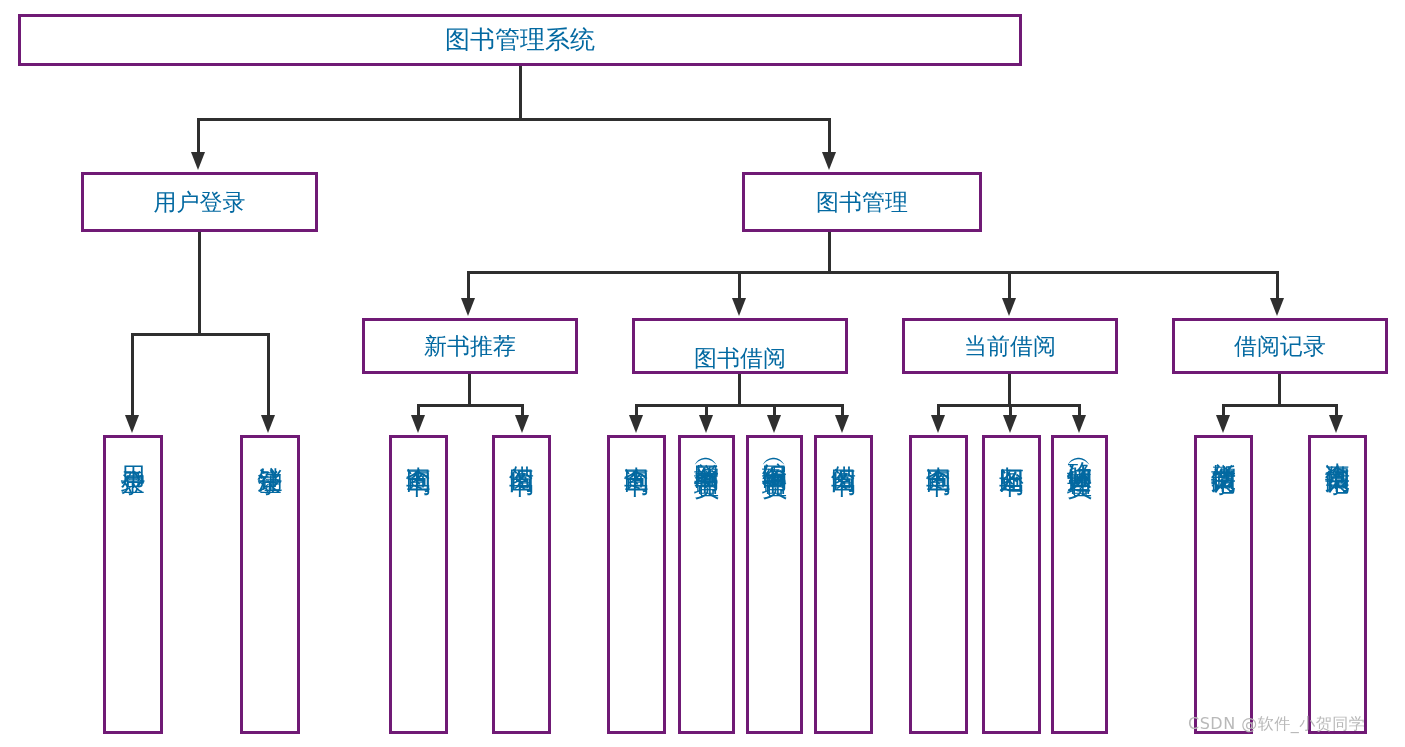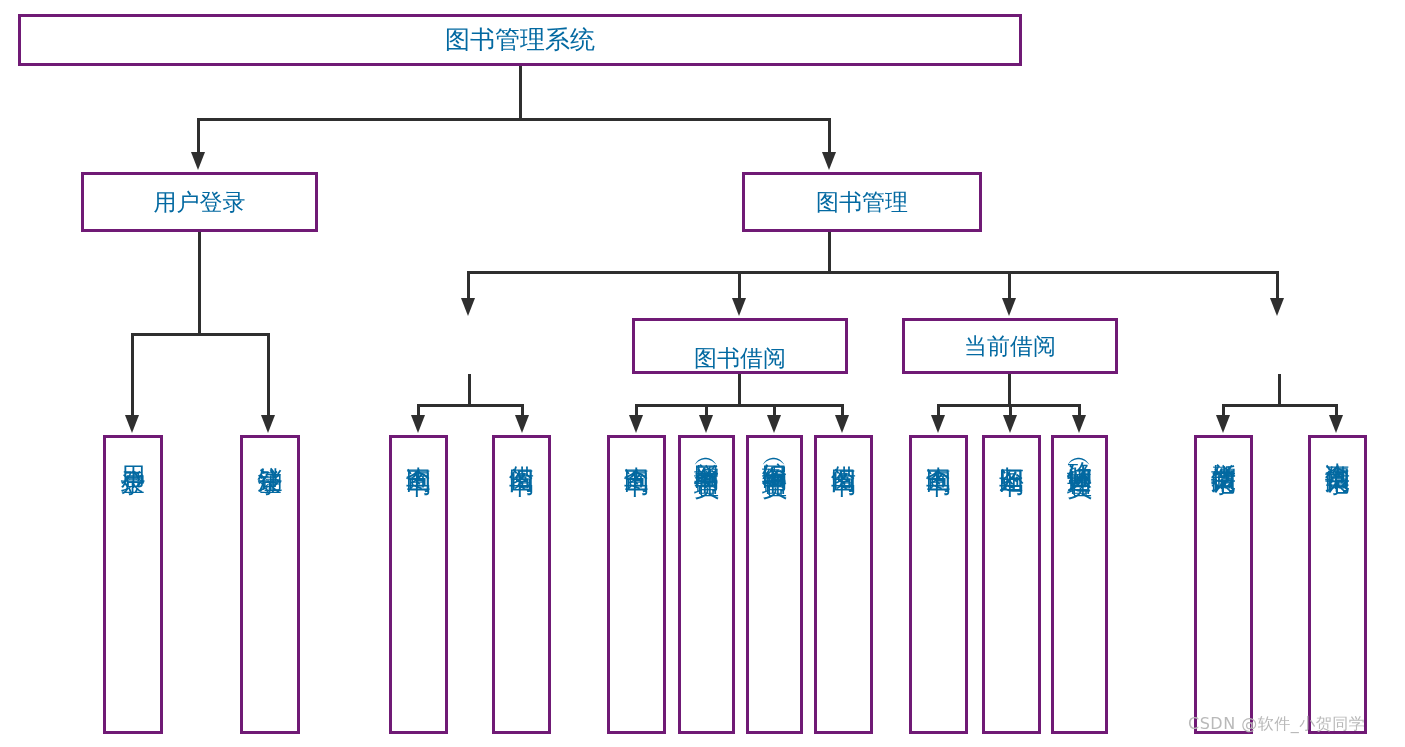--- a/index.html
+++ b/index.html
@@ -128,25 +128,31 @@
 
   <div class="vline" style="left:738px; top:271px; width:3px; height:29px;"></div>
   <div class="arrow" style="left:732px; top:298px;"></div>
 
   <div class="vline" style="left:1008px; top:271px; width:3px; height:29px;"></div>
   <div class="arrow" style="left:1002px; top:298px;"></div>
 
   <div class="vline" style="left:1276px; top:271px; width:3px; height:29px;"></div>
   <div class="arrow" style="left:1270px; top:298px;"></div>
 
+  <div class="node mid" style="left:362px; top:318px; width:216px; height:56px;">
+    <span class="label">新书推荐</span>
+  </div>
   <div class="node mid" style="left:632px; top:318px; width:216px; height:56px;align-items:flex-end;">
     <span class="label">图书借阅</span>
   </div>
   <div class="node mid" style="left:902px; top:318px; width:216px; height:56px;">
     <span class="label">当前借阅</span>
+  </div>
+  <div class="node mid" style="left:1172px; top:318px; width:216px; height:56px;">
+    <span class="label">借阅记录</span>
   </div>
 
   <div class="vline" style="left:468px; top:374px; width:3px; height:32px;"></div>
   <div class="hline" style="left:417px; top:404px; width:107px; height:3px;"></div>
   <div class="vline" style="left:417px; top:404px; width:3px; height:14px;"></div>
   <div class="arrow" style="left:411px; top:415px;"></div>
   <div class="vline" style="left:521px; top:404px; width:3px; height:14px;"></div>
   <div class="arrow" style="left:515px; top:415px;"></div>
 
   <div class="vline" style="left:738px; top:374px; width:3px; height:32px;"></div>

